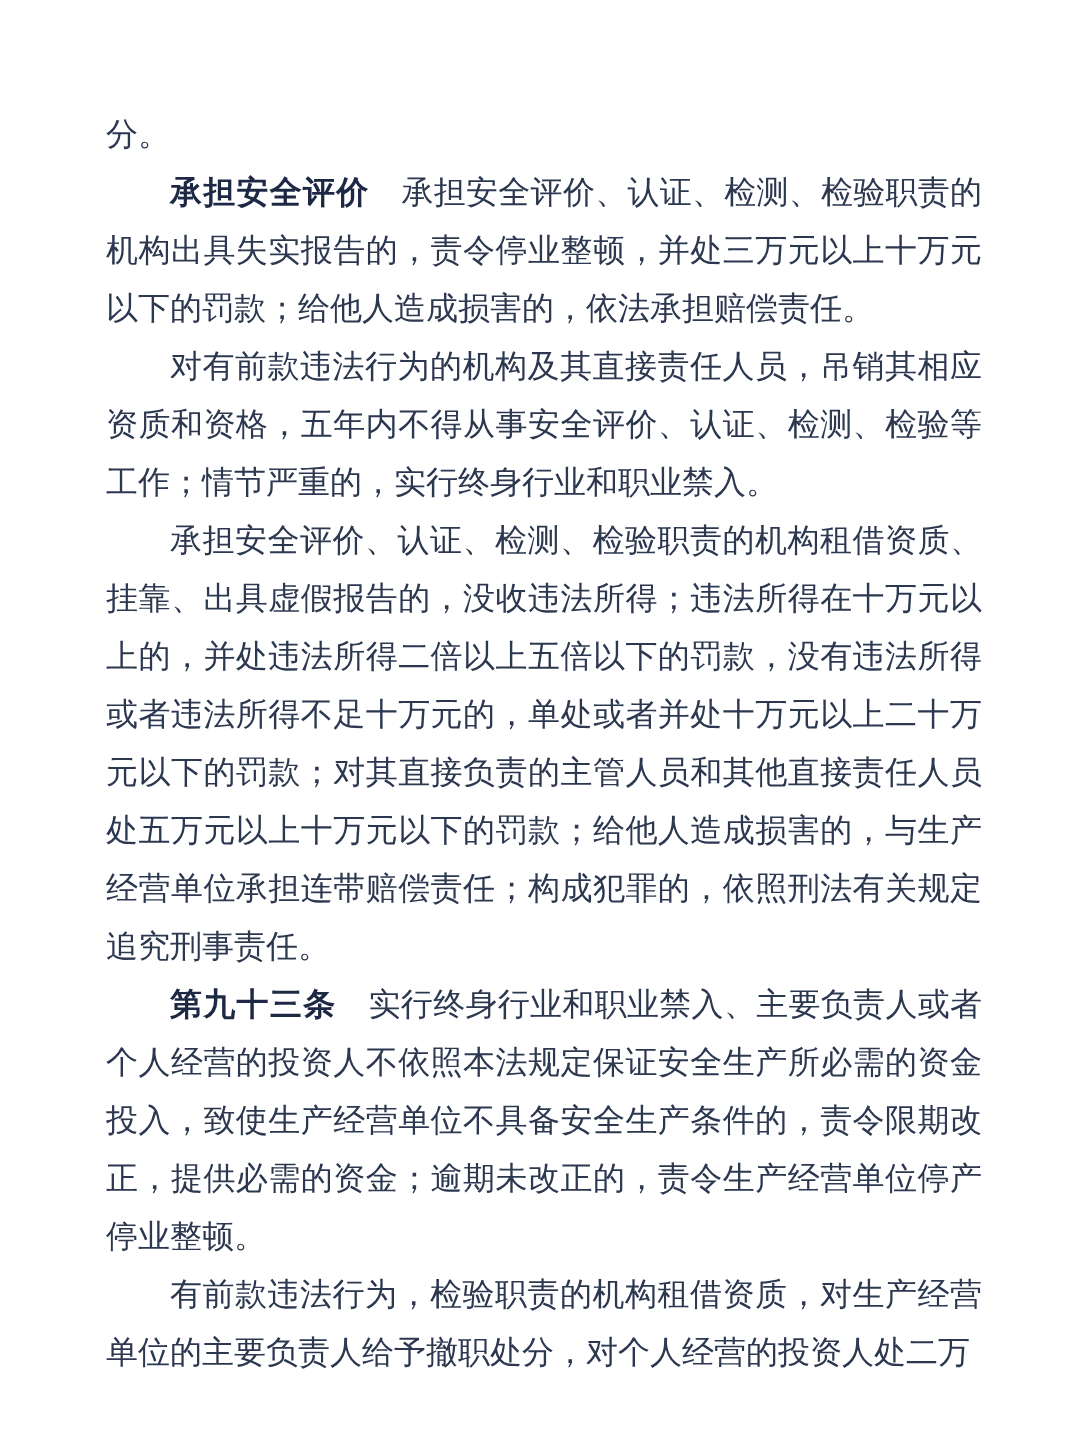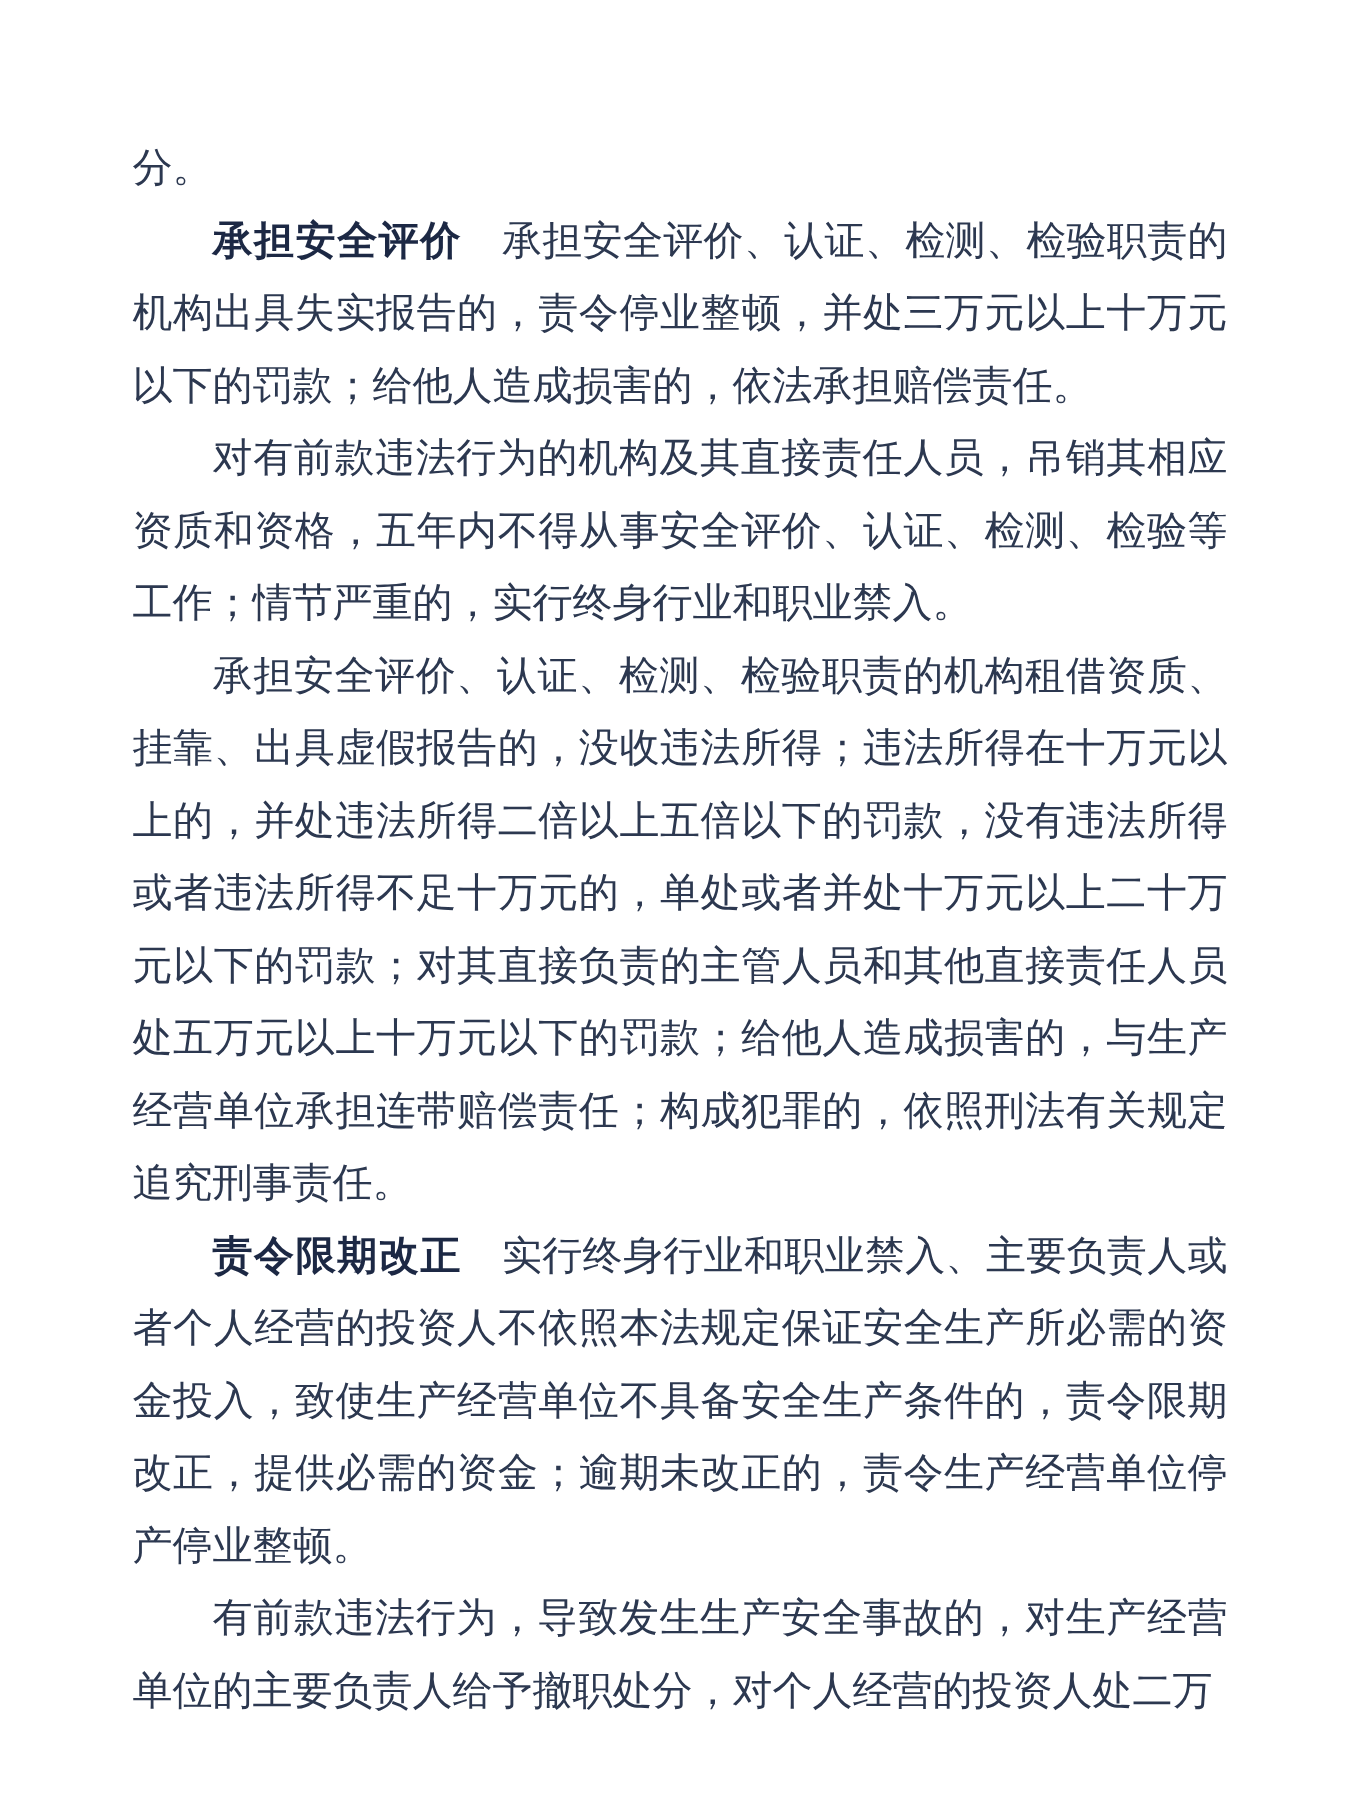--- a/index.html
+++ b/index.html
@@ -44,16 +44,16 @@
 </style>
 </head>
 <body>
 
 <div class="page">
   <div class="doc-body" id="doc-body">
       <p class="para"><span class="seg-normal">分。</span></p>
       <p class="para indent"><span class="seg-bold">承担安全评价</span><span class="seg-normal">承担安全评价、认证、检测、检验职责的机构出具失实报告的，责令停业整顿，并处三万元以上十万元以下的罚款；给他人造成损害的，依法承担赔偿责任。</span></p>
       <p class="para indent"><span class="seg-normal">对有前款违法行为的机构及其直接责任人员，吊销其相应资质和资格，五年内不得从事安全评价、认证、检测、检验等工作；情节严重的，实行终身行业和职业禁入。</span></p>
       <p class="para indent"><span class="seg-normal">承担安全评价、认证、检测、检验职责的机构租借资质、挂靠、出具虚假报告的，没收违法所得；违法所得在十万元以上的，并处违法所得二倍以上五倍以下的罚款，没有违法所得或者违法所得不足十万元的，单处或者并处十万元以上二十万元以下的罚款；对其直接负责的主管人员和其他直接责任人员处五万元以上十万元以下的罚款；给他人造成损害的，与生产经营单位承担连带赔偿责任；构成犯罪的，依照刑法有关规定追究刑事责任。</span></p>
-      <p class="para indent"><span class="seg-bold">责令限期改正</span><span class="seg-normal">实行终身行业和职业禁入、主要负责人或者个人经营的投资人不依照本法规定保证安全生产所必需的资金投入，致使生产经营单位不具备安全生产条件的，责令限期改正，提供必需的资金；逾期未改正的，责令生产经营单位停产停业整顿。</span></p>
-      <p class="para indent"><span class="seg-normal">有前款违法行为，导致发生生产安全事故的，对生产经营单位的主要负责人给予撤职处分，对个人经营的投资人处二万</span></p>
+      <p class="para indent"><span class="seg-bold">第九十三条</span><span class="seg-normal">实行终身行业和职业禁入、主要负责人或者个人经营的投资人不依照本法规定保证安全生产所必需的资金投入，致使生产经营单位不具备安全生产条件的，责令限期改正，提供必需的资金；逾期未改正的，责令生产经营单位停产停业整顿。</span></p>
+      <p class="para indent"><span class="seg-normal">有前款违法行为，检验职责的机构租借资质，对生产经营单位的主要负责人给予撤职处分，对个人经营的投资人处二万</span></p>
     </div>
 </div>
 
 </body></html>

